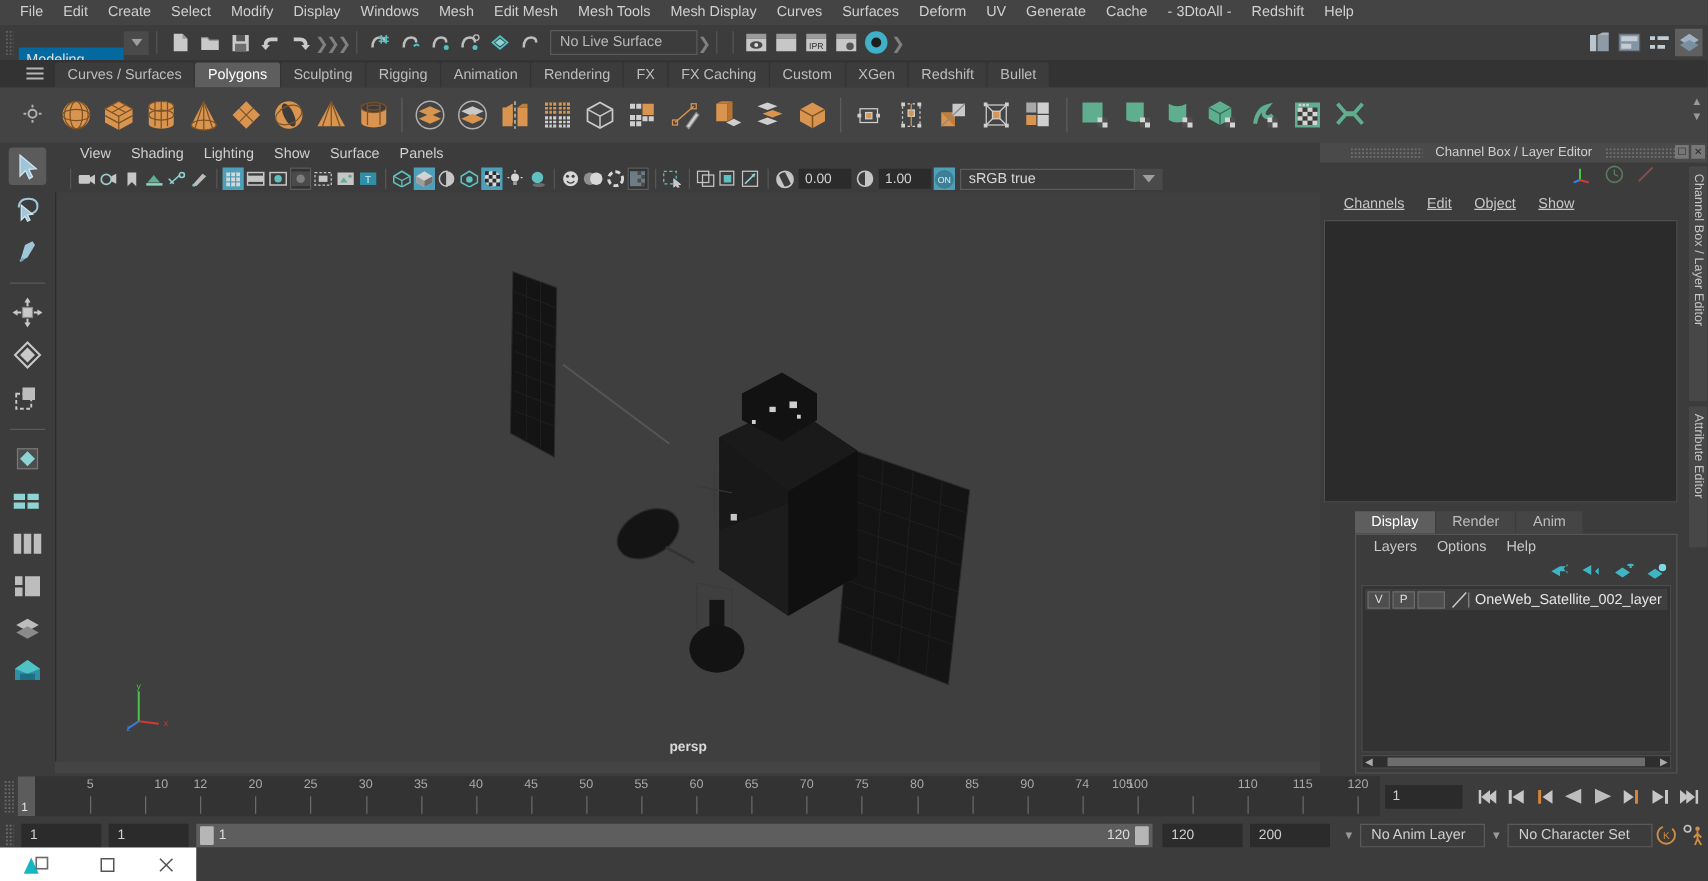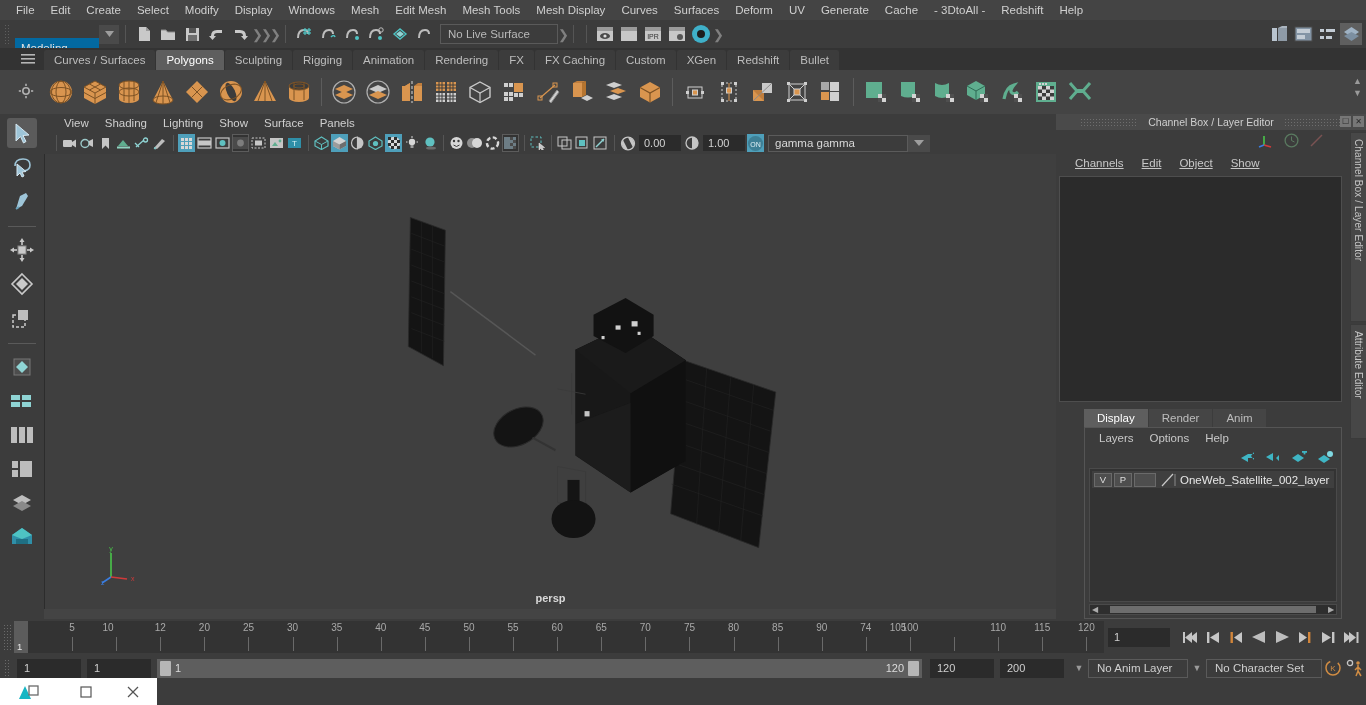--- a/index.html
+++ b/index.html
@@ -1039,21 +1039,21 @@
               <path d="M7,1 a6,6 0 0,1 0,12 Z" fill="#c6c6c6"></path>
             </svg>
         </div>
         <div class="numfield">1.00</div>
         <div class="vb on">
           <svg width="17" height="17">
               <circle cx="8.5" cy="8.5" r="7.5" fill="#3d7f95"></circle>
               <text x="8.5" y="11.5" font-size="7" fill="#dff0f5" text-anchor="middle" font-family="'Liberation Sans',sans-serif">ON</text>
             </svg>
         </div>
-        <div class="gammabox">gamma gamma</div>
+        <div class="gammabox">sRGB true</div>
         <div class="gammaarrow">
           <svg width="10" height="6">
               <polygon points="0,0 10,0 5,6" fill="#9e9e9e"></polygon>
             </svg>
         </div>
       </div>
 
       <div class="viewport">
         <svg width="100%" height="100%" viewBox="0 0 1010 430" preserveAspectRatio="none">
 
@@ -1253,21 +1253,21 @@
   </div>
 
   <div class="timeslider">
     <div class="tsgrip"></div>
     <div class="ticks" id="ticks">
       <div class="cursorbox">
         <span>1</span>
       </div>
     <div class="lbl" style="left: 58.0984px;">5</div>
         <div class="tk" style="left: 58.0984px;"></div>
-        <div class="lbl" style="left: 94px;">10</div>
+        <div class="lbl" style="left: 115px;">10</div>
         <div class="tk" style="left: 102.197px;"></div>
         <div class="lbl" style="left: 146.295px;">12</div>
         <div class="tk" style="left: 146.295px;"></div>
         <div class="lbl" style="left: 190.393px;">20</div>
         <div class="tk" style="left: 190.393px;"></div>
         <div class="lbl" style="left: 234.492px;">25</div>
         <div class="tk" style="left: 234.492px;"></div>
         <div class="lbl" style="left: 278.59px;">30</div>
         <div class="tk" style="left: 278.59px;"></div>
         <div class="lbl" style="left: 322.689px;">35</div>

